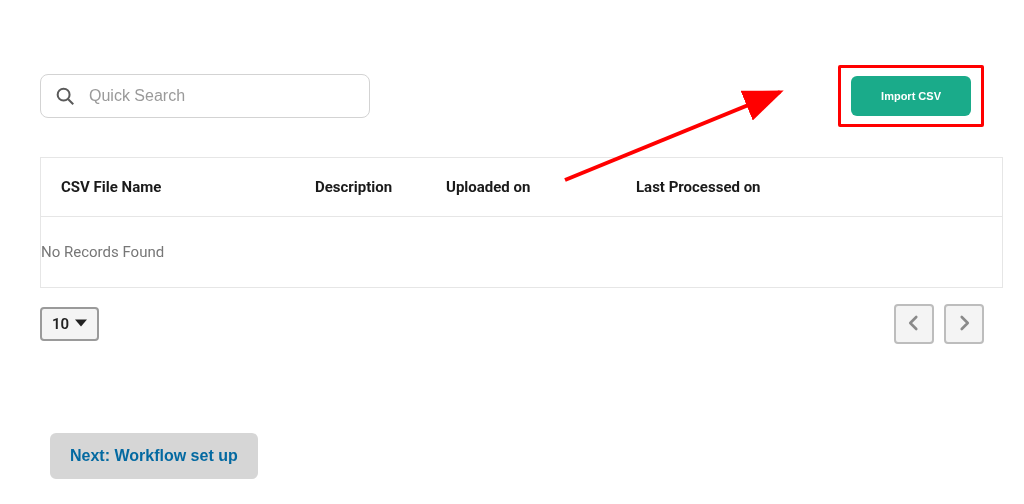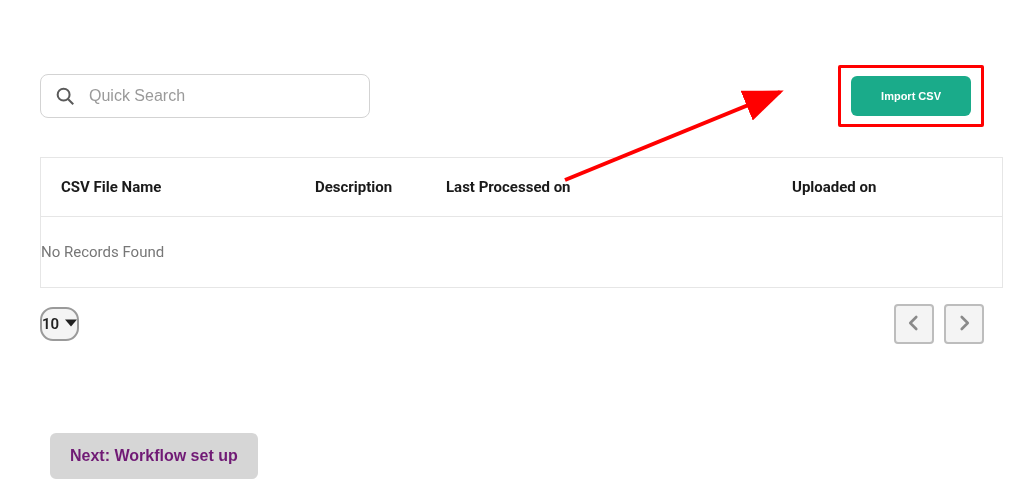--- a/index.html
+++ b/index.html
@@ -88,22 +88,22 @@
       align-items: center;
       justify-content: space-between;
       margin: 16px 40px 0 40px;
     }
     .page-size {
       display: inline-flex;
       align-items: center;
       gap: 6px;
       border: 2px solid #9a9a9a;
       background: #f4f4f4;
-      border-radius: 13px;
-      padding: 6px 0;
+      border-radius: 4px;
+      padding: 6px 10px;
       cursor: pointer;
       font-size: 15px;
       font-weight: 600;
       color: #222;
     }
     .page-size svg { width: 12px; height: 12px; }
     .pager { display: flex; gap: 10px; }
     .pager-btn {
       width: 40px;
       height: 40px;
@@ -115,21 +115,21 @@
       justify-content: center;
       cursor: pointer;
       color: #8a8a8a;
     }
     .pager-btn svg { width: 18px; height: 18px; }
     .next-btn {
       position: absolute;
       left: 50px;
       bottom: 25px;
       background: #d6d6d6;
-      color: #701a75;
+      color: #0369a1;
       border: none;
       border-radius: 6px;
       padding: 14px 20px;
       font-size: 16px;
       font-weight: 700;
       cursor: default;
     }
     .arrow-annotation {
       position: absolute;
       pointer-events: none;
@@ -150,22 +150,22 @@
   </div>
   <div class="import-highlight">
     <button class="import-btn">Import CSV</button>
   </div>
 </div>
 
 <div class="table-wrap">
   <div class="table-header">
     <div class="th th1">CSV File Name</div>
     <div class="th th2">Description</div>
+    <div class="th th3">Uploaded on</div>
     <div class="th th4">Last Processed on</div>
-    <div class="th th3">Uploaded on</div>
   </div>
   <div class="table-empty">No Records Found</div>
 </div>
 
 <div class="table-footer">
   <div class="page-size">
     <span>10</span>
     <span>
       <svg viewBox="0 0 10 6">
           <path d="M0 0 L5 6 L10 0 Z" fill="#222"></path>

